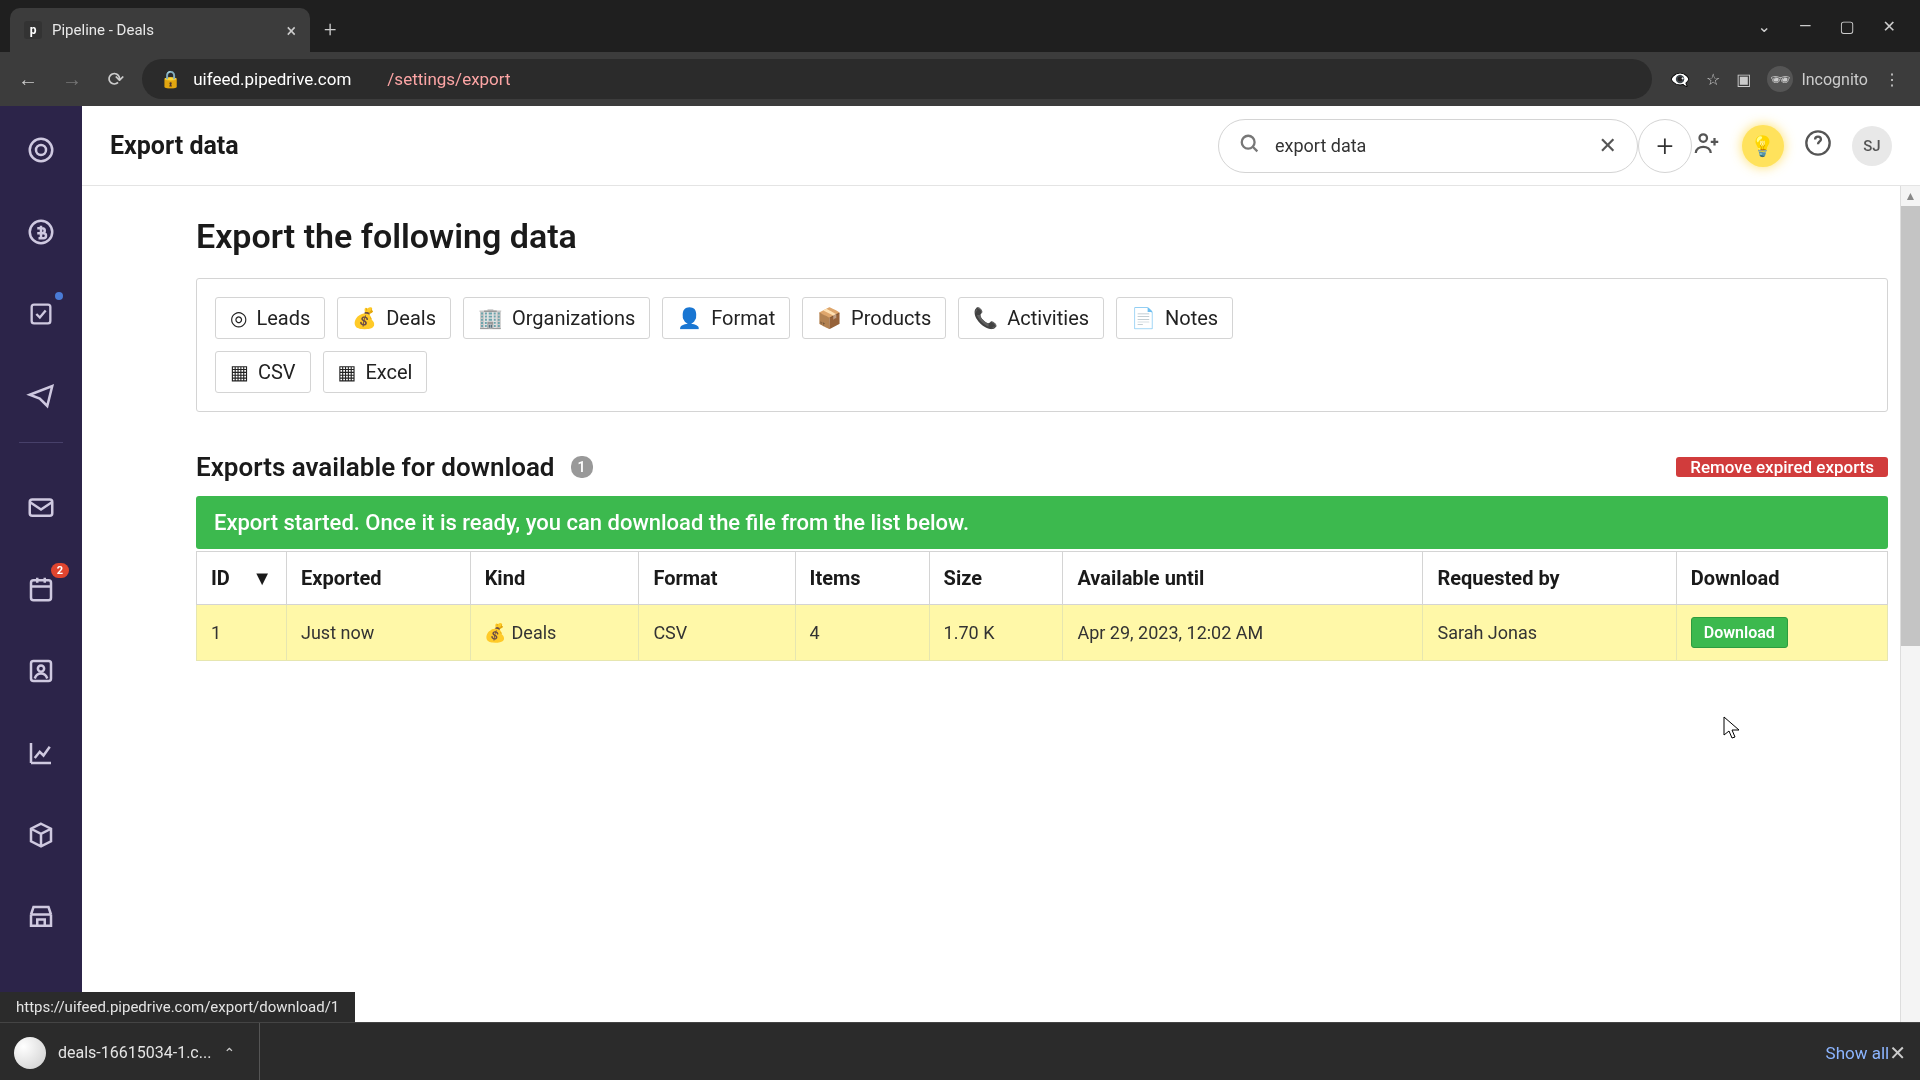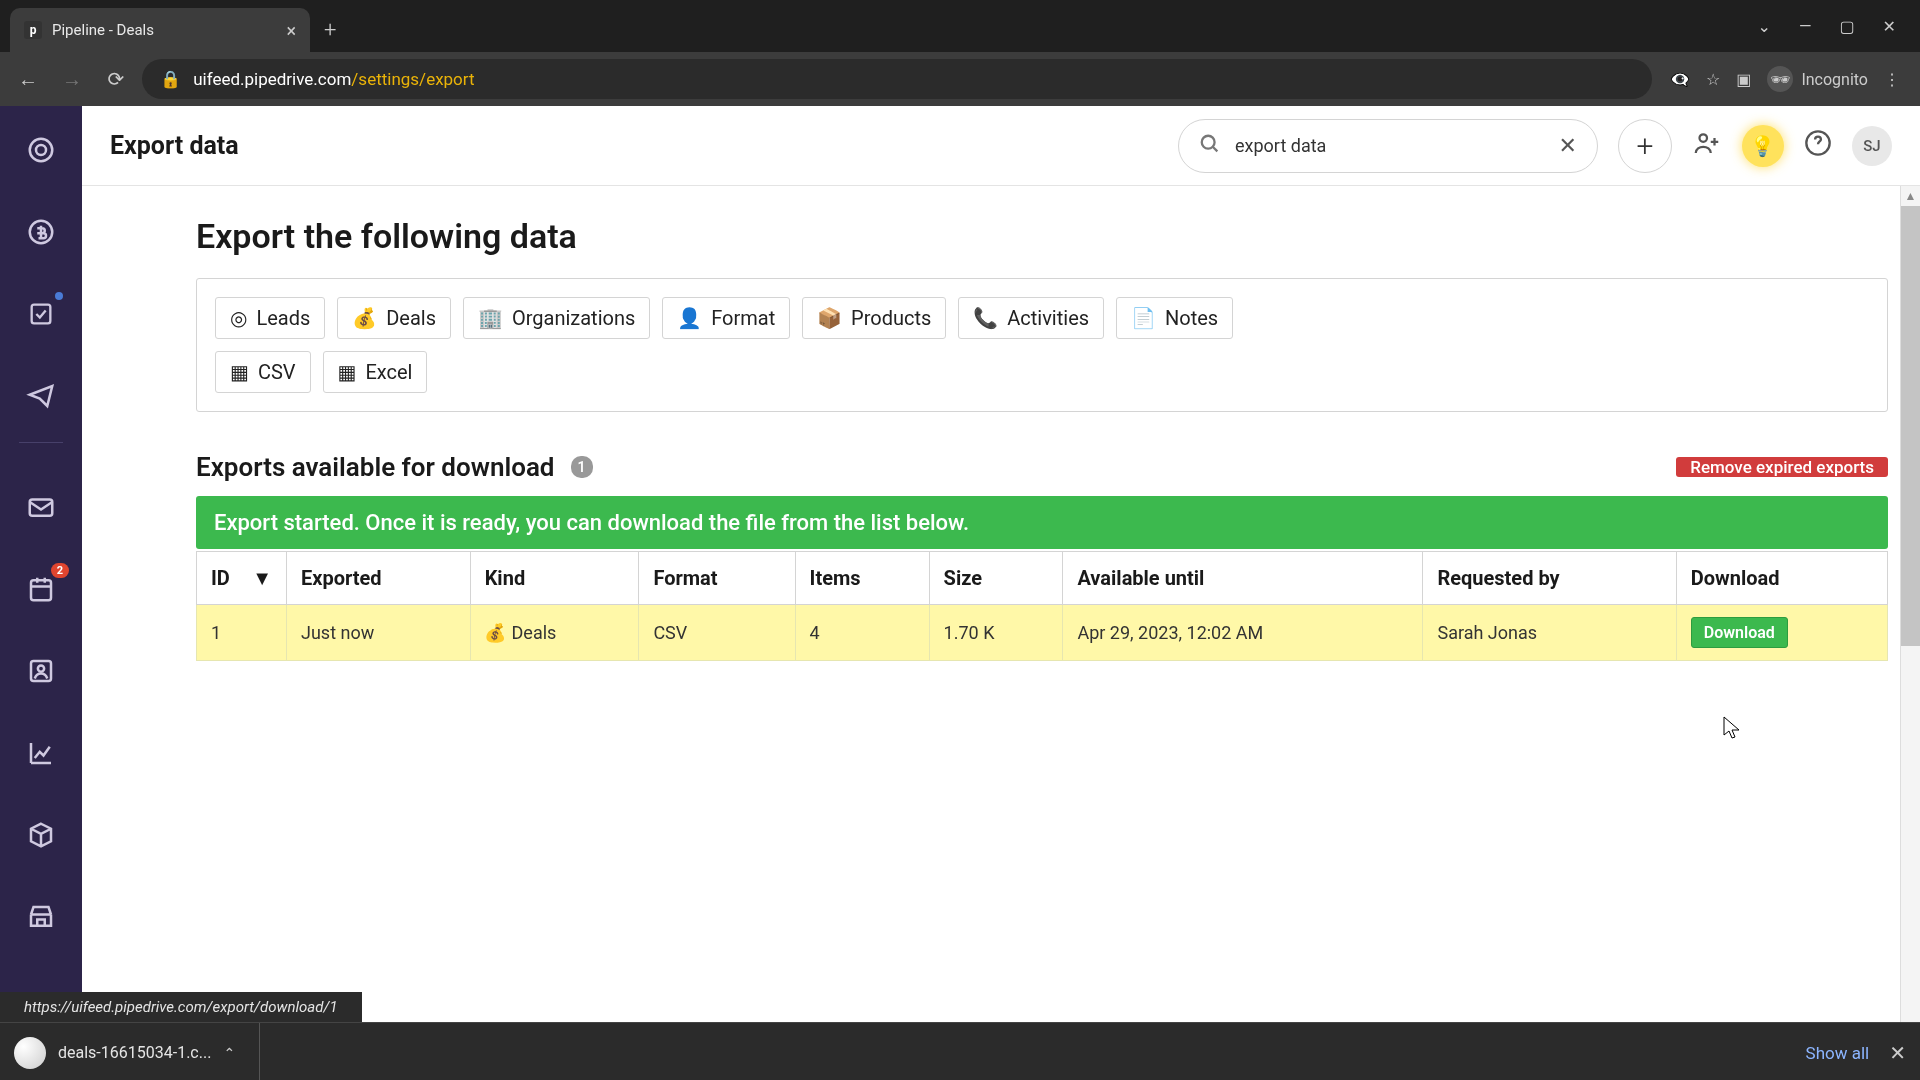--- a/index.html
+++ b/index.html
@@ -14,38 +14,38 @@
     .new-tab { color: #ccc; padding: 0 14px; font-size: 22px; font-weight: 300; margin-bottom: 10px; }
     .win-controls { margin-left: auto; display: flex; gap: 28px; padding: 0 24px; align-self: center; color: #ccc; }
     .win-controls span { font-size: 16px; }
     
     .addr-bar { height: 54px; display: flex; align-items: center; padding: 0 10px; gap: 8px; background: #3c3c3c; }
     .nav-btn { width: 36px; height: 36px; display: flex; align-items: center; justify-content: center; border-radius: 50%; color: #ccc; font-size: 20px; }
     .nav-btn.dim { opacity: .4; }
     .url-box { flex: 1; height: 40px; background: #2b2b2b; border-radius: 20px; display: flex; align-items: center; padding: 0 18px; gap: 12px; color: #e4e4e4; font-size: 17px; }
     .lock { color: #aaa; }
     .url-domain { color: #fff; }
-    .url-path { color: #eab308; }
+    .url-path { color: #fca5a5; padding-left: 36px; }
     .addr-right { display: flex; align-items: center; gap: 16px; padding: 0 10px; color: #ccc; }
     .incognito-badge { display: flex; align-items: center; gap: 8px; }
     .incog-icon { width: 26px; height: 26px; border-radius: 50%; background: #555; display: flex; align-items: center; justify-content: center; }
     
     
     .app { display: flex; height: calc(1080px - 52px - 54px - 58px); position: relative; }
     
     
     .leftnav { width: 82px; background: #2c2449; display: flex; flex-direction: column; align-items: center; padding-top: 26px; gap: 46px; }
     .nav-item { width: 36px; height: 36px; display: flex; align-items: center; justify-content: center; color: #cfc9e0; position: relative; }
     .nav-item svg { stroke: #cfc9e0; fill: none; stroke-width: 2; }
     .nav-badge { position: absolute; top: -8px; right: -10px; background: #e0452f; color: #fff; font-size: 11px; font-weight: bold; border-radius: 10px; padding: 1px 6px; }
     .nav-dot { position: absolute; top: -4px; right: -4px; width: 8px; height: 8px; background: #4a7bd6; border-radius: 50%; }
     .nav-sep { height: 1px; width: 44px; background: #47406a; margin-top: -18px; }
     
     
-    .header { position: absolute; left: 82px; right: 0; top: 0; height: 80px; border-bottom: 1px solid #e4e4e4; display: flex; align-items: center; padding: 0 28px; gap: 20px; background: #fff; z-index: 5; }
+    .header { position: absolute; left: 82px; right: 0; top: 0; height: 80px; border-bottom: 1px solid #e4e4e4; display: flex; align-items: center; padding: 0 28px; gap: 0; background: #fff; z-index: 5; }
     .header h1 { font-size: 25px; font-weight: 700; color: #1a1a1a; }
     .spacer { flex: 1; }
     .search-box { width: 420px; height: 54px; border: 1px solid #d4d4d4; border-radius: 30px; display: flex; align-items: center; padding: 0 20px; gap: 14px; }
     .search-box input { border: none; outline: none; flex: 1; font-size: 18px; color: #333; background: transparent; }
     .search-clear { font-size: 22px; color: #555; }
     .add-btn { width: 54px; height: 54px; border: 1px solid #d4d4d4; border-radius: 50%; display: flex; align-items: center; justify-content: center; font-size: 30px; color: #333; font-weight: 300; }
     .header-actions { display: flex; align-items: center; gap: 20px; margin-left: auto; }
     .hint-bulb { width: 42px; height: 42px; border-radius: 50%; background: #ffe25c; display: flex; align-items: center; justify-content: center; box-shadow: 0 0 12px rgba(255,215,64,.8); font-size: 20px; }
     .avatar { width: 40px; height: 40px; border-radius: 50%; background: #e8e8e8; display: flex; align-items: center; justify-content: center; font-size: 15px; color: #555; font-weight: 500; text-align: center; }
     .icon-b { color: #555; font-size: 24px; }
@@ -65,29 +65,29 @@
     
     .status-bar { background: #3cb94e; color: #fff; font-size: 22px; padding: 14px 18px; border-radius: 3px; margin-bottom: 2px; font-weight: 500; }
     
     table { width: 100%; border-collapse: collapse; }
     th { text-align: left; font-size: 20px; font-weight: 700; padding: 14px 14px; border: 1px solid #d4d4d4; background: #fff; color: #1a1a1a; }
     td { padding: 12px 14px; border: 1px solid #e6e6b0; font-size: 18px; color: #333; }
     tr.hl td { background: #fff8a8; }
     .download-cell-btn { background: #3cb94e; color: #fff; border: 1px solid #2e9c3f; border-radius: 3px; padding: 5px 12px; font-size: 16px; font-weight: 600; cursor: pointer; }
     
     
-    .status-link { position: absolute; bottom: 0; left: 0; background: #2b2b2b; color: #e4e4e4; font-size: 15px; padding: 6px 24px; z-index: 20; font-style: italic; }
+    .status-link { position: absolute; bottom: 0; left: 0; background: #2b2b2b; color: #e4e4e4; font-size: 15px; padding: 6px 16px; z-index: 20; }
     
     
     .dl-shelf { height: 60px; background: #2b2b2b; display: flex; align-items: center; padding: 0 14px; gap: 14px; border-top: 1px solid #444; }
     .dl-item { display: flex; align-items: center; gap: 12px; border-right: 1px solid #555; padding-right: 24px; height: 100%; }
     .dl-icon { width: 32px; height: 32px; border-radius: 50%; background: radial-gradient(circle at 30% 30%, #fff, #ccc); }
     .dl-name { color: #e4e4e4; font-size: 16px; }
     .dl-chev { color: #ccc; font-size: 14px; }
-    .shelf-right { margin-left: auto; display: flex; align-items: center; gap: 20px; }
+    .shelf-right { margin-left: auto; display: flex; align-items: center; }
     .show-all { color: #8cb5ff; font-size: 17px; }
     .shelf-x { color: #ccc; font-size: 20px; }
     
     .scrollbar-right { position: absolute; right: 0; top: 80px; width: 20px; bottom: 0; background: #f4f4f4; border-left: 1px solid #ddd; }
     .scrollbar-thumb { width: 100%; height: 440px; background: #c4c4c4; }
     .scrollbar-arr { height: 20px; display: flex; align-items: center; justify-content: center; color: #888; font-size: 12px; }
     
     .cursor-overlay { position: fixed; left: 1722px; top: 715px; z-index: 999; pointer-events: none; }
   </style>
 </head>

